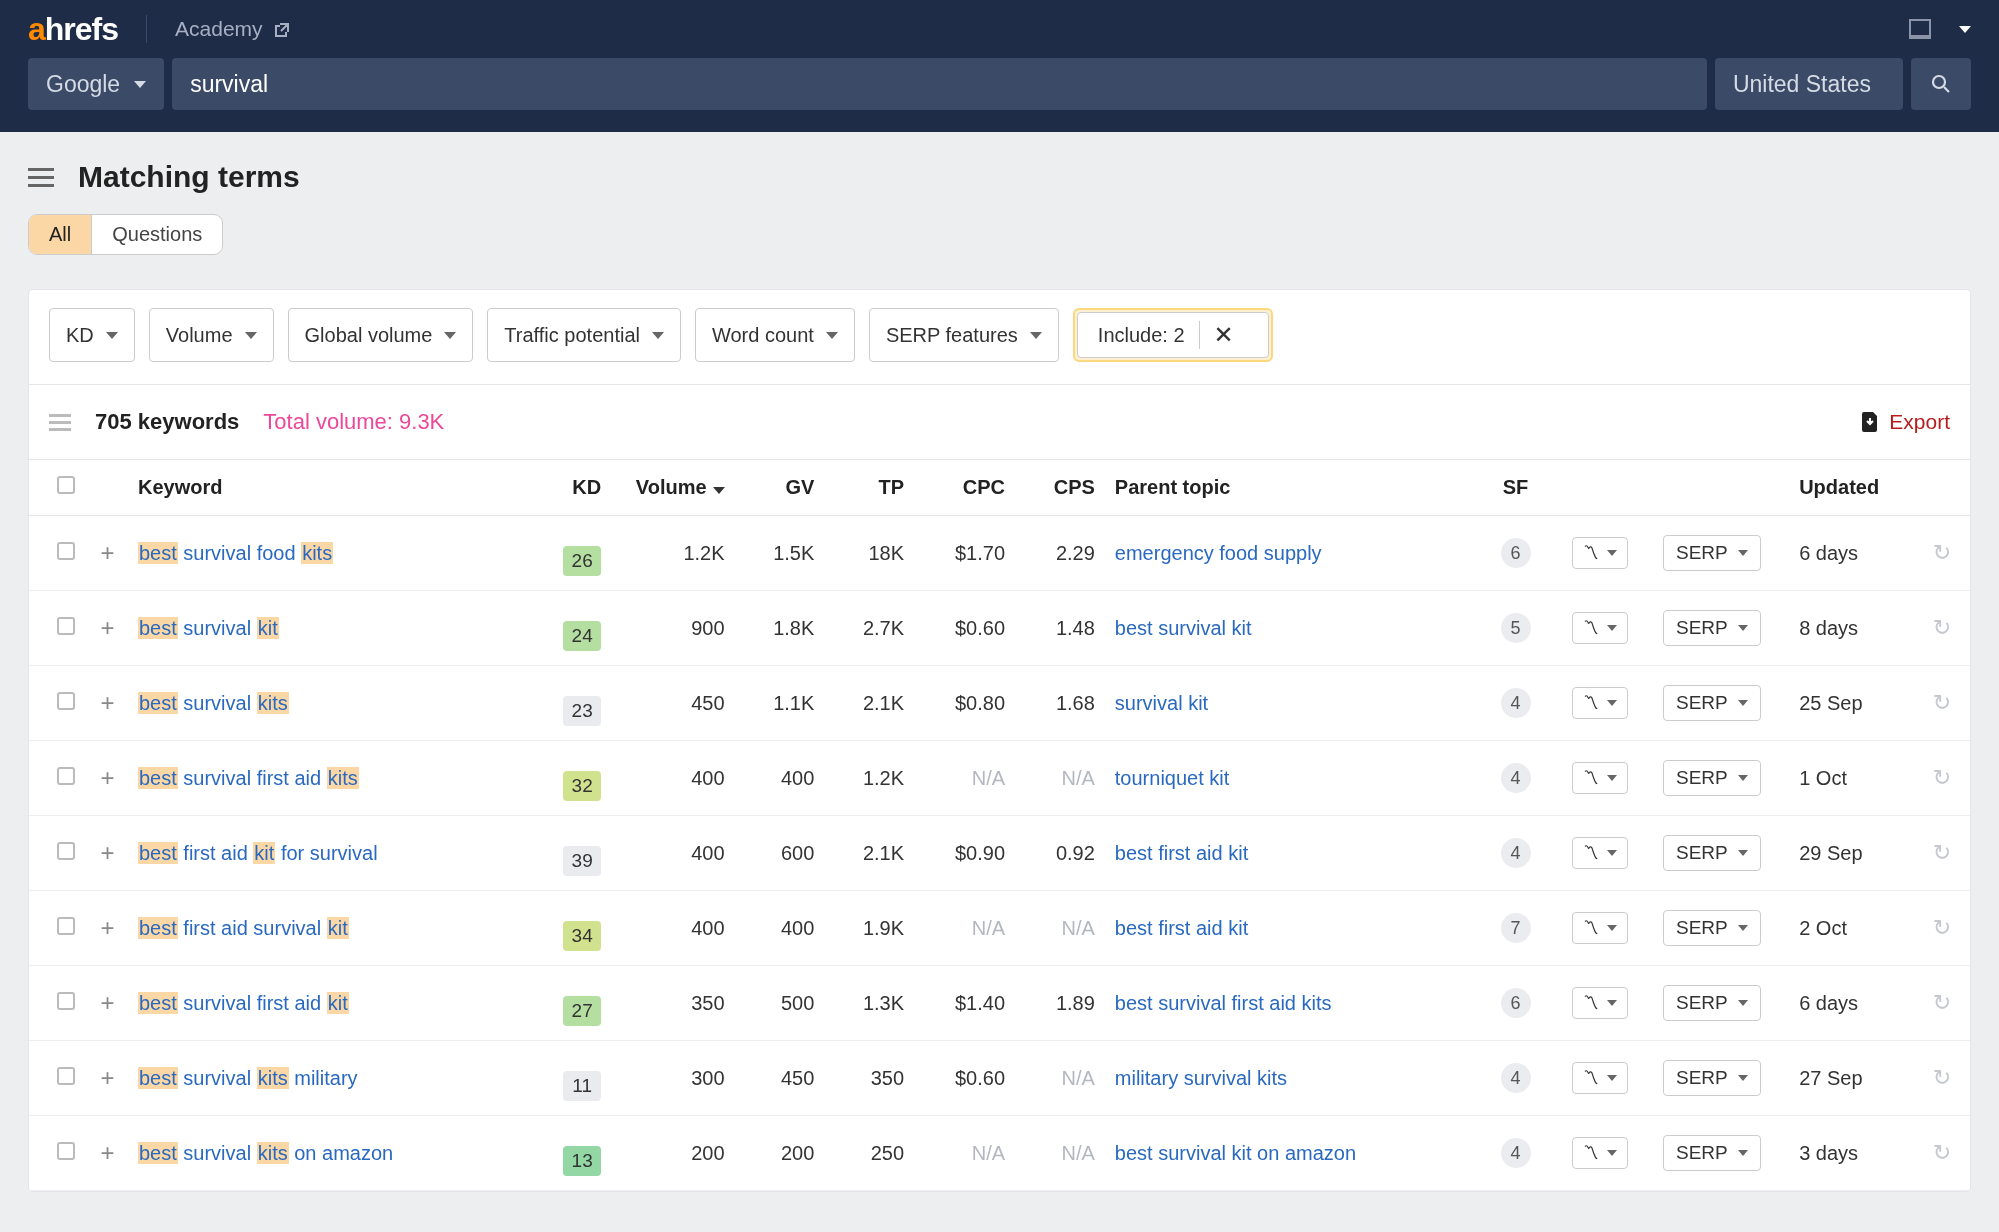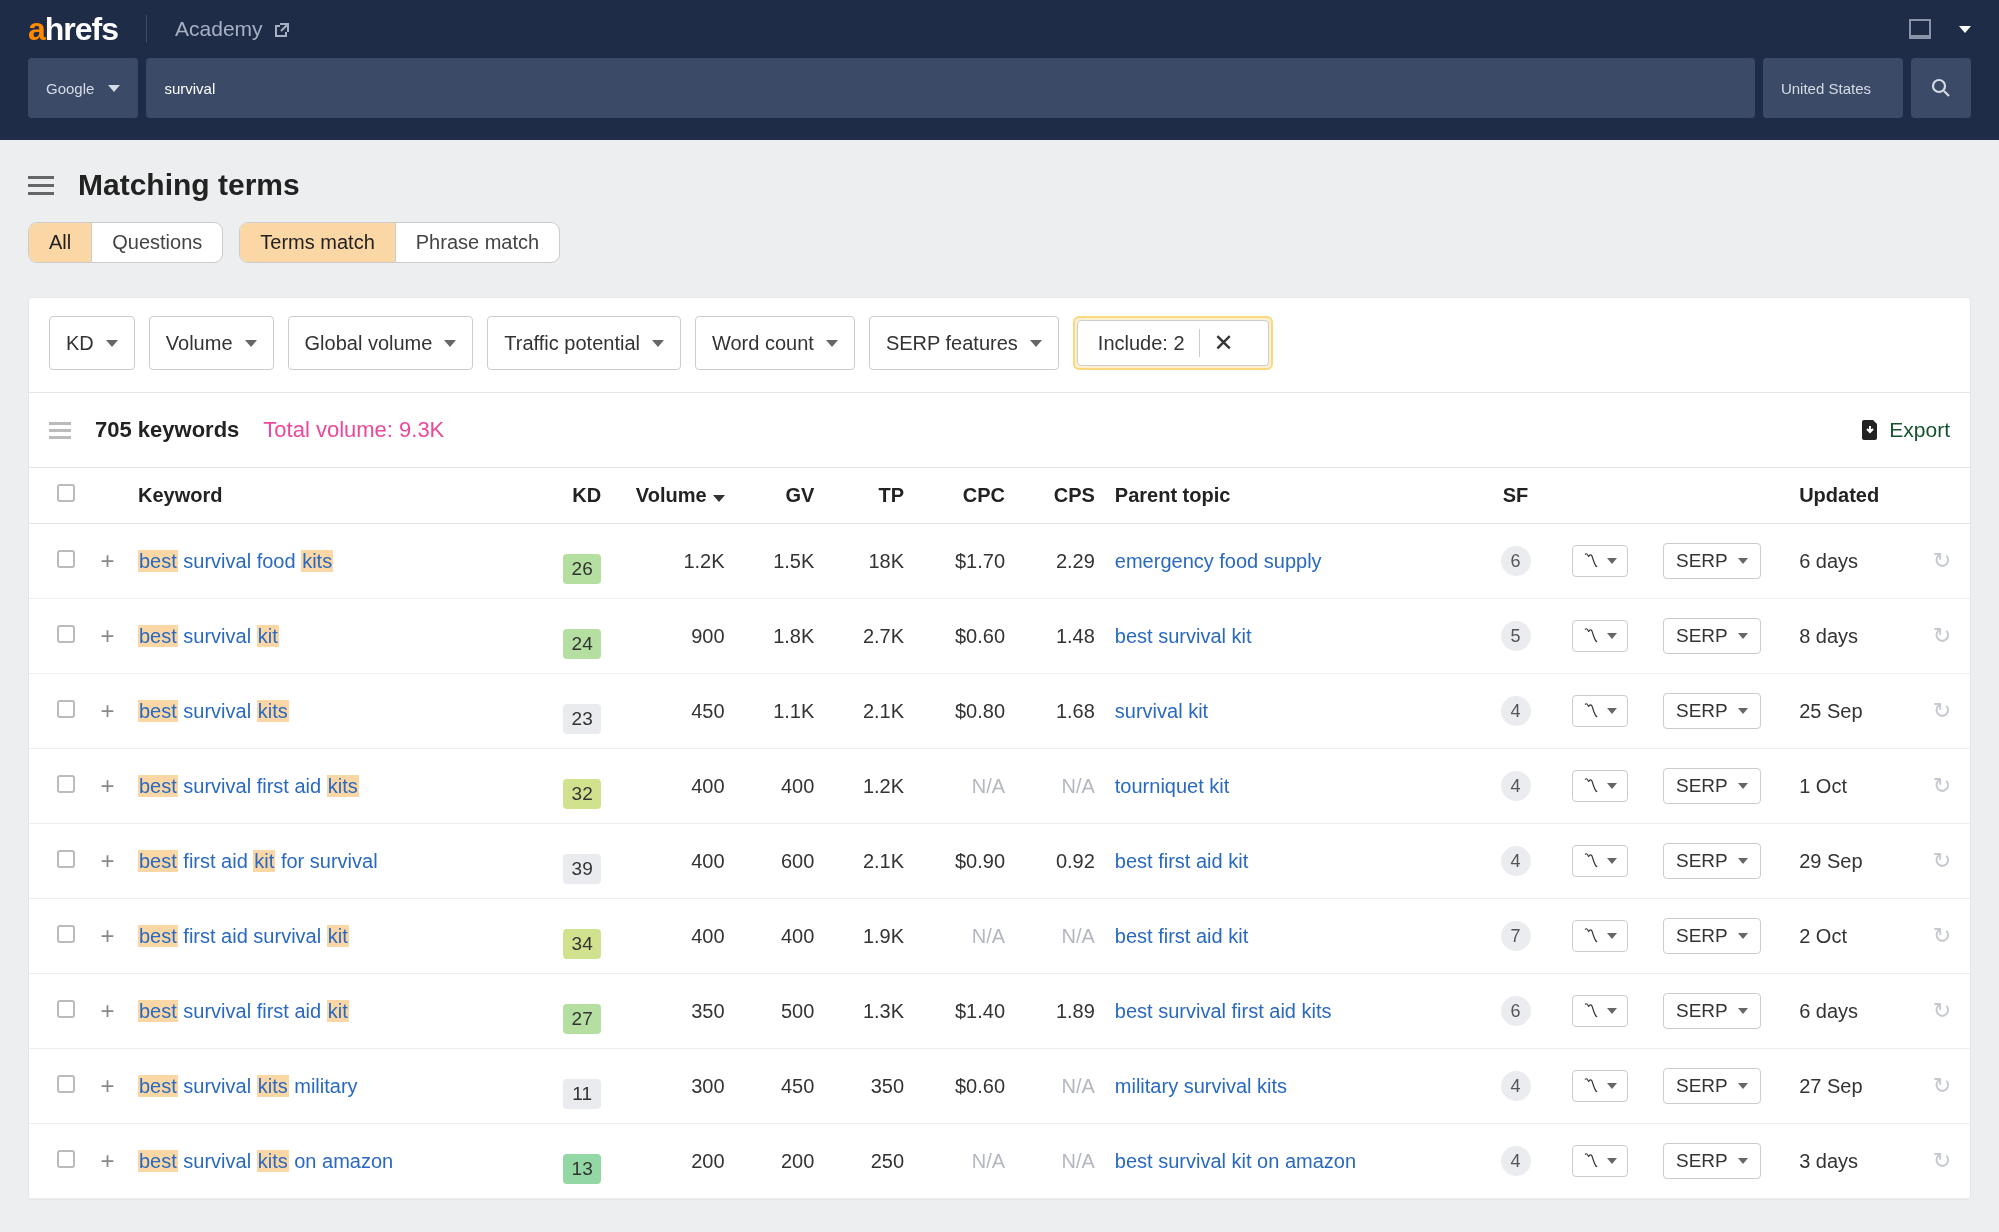--- a/index.html
+++ b/index.html
@@ -13,21 +13,21 @@
     .nav-item { color: #a7b0c2; cursor: pointer; font-size: 21px; }
     .nav-item.active { color: #fff; }
     .nav-sep { width: 1px; height: 28px; background: #3b4a66; margin: 0 2px; }
     .academy svg { vertical-align: middle; margin-left: 6px; }
     .topbar-right { margin-left: auto; display: flex; align-items: center; gap: 28px; }
     .notif { width: 22px; height: 20px; border: 2px solid #8a93a7; border-bottom: 4px solid #8a93a7; }
     .caret-only { width: 0; height: 0; border-left: 6px solid transparent; border-right: 6px solid transparent; border-top: 7px solid #fff; cursor: pointer; }
 
     
     .searchbar { background: #1f2c47; padding: 0 28px 22px; display: flex; gap: 8px; align-items: center; }
-    .sel, .inp, .country, .searchbtn { background: #3b4a66; color: #d5dbe6; height: 60px; display: flex; align-items: center; border-radius: 4px; font-size: 15px; }
+    .sel, .inp, .country, .searchbtn { background: #3b4a66; color: #d5dbe6; height: 52px; display: flex; align-items: center; border-radius: 4px; font-size: 23px; }
     .sel { padding: 0 18px; cursor: pointer; gap: 14px; }
     .sel .caret { width: 0; height: 0; border-left: 6px solid transparent; border-right: 6px solid transparent; border-top: 7px solid #d5dbe6; }
     .inp { flex: 1; padding: 0 18px; color: #fff; }
     .country { padding: 0 18px; cursor: pointer; gap: 14px; }
     .searchbtn { padding: 0 20px; cursor: pointer; }
 
     
     .pagehead { display: flex; align-items: center; gap: 24px; padding: 28px 28px 20px; }
     .burger { display: flex; flex-direction: column; gap: 5px; }
     .burger span { width: 26px; height: 3px; background: #666; }
@@ -50,21 +50,21 @@
     .include-pill { border: 2px solid #f9d87f; background: #fdf0d0; border-radius: 6px; padding: 2px; display: flex; align-items: center; }
     .include-inner { padding: 8px 20px; font-size: 20px; color: #333; display: flex; align-items: center; border: 1px solid #ccc; border-radius: 4px; background: #fff; }
     .include-close { padding: 0 14px; font-size: 24px; cursor: pointer; color: #333; border-left: 1px solid #ccc; margin-left: 14px; }
 
     
     .summary { display: flex; align-items: center; padding: 24px 20px; gap: 24px; }
     .summary .menu3 { display: flex; flex-direction: column; gap: 4px; cursor: pointer; }
     .summary .menu3 span { width: 22px; height: 3px; background: #bbb; }
     .kwcount { font-weight: 700; color: #222; font-size: 22px; }
     .totalvol { color: #ec4899; font-size: 22px; }
-    .export { margin-left: auto; font-size: 21px; color: #14532d; cursor: pointer; display: flex; align-items: center; gap: 10px; }
+    .export { margin-left: auto; font-size: 21px; color: #b91c1c; cursor: pointer; display: flex; align-items: center; gap: 10px; }
 
     
     table { width: 100%; border-collapse: collapse; }
     th, td { padding: 14px 0; text-align: right; font-size: 20px; }
     th { font-weight: 700; color: #222; border-bottom: 1px solid #e3e5e9; border-top: 1px solid #e3e5e9; padding-top: 16px; padding-bottom: 16px; }
     td { border-bottom: 1px solid #eceef0; }
     .col-check { width: 50px; text-align: center; padding-left: 18px; }
     .col-plus { width: 40px; text-align: center; }
     .col-kw { text-align: left; width: 360px; padding-left: 8px; }
     .col-kd { width: 60px; }
@@ -139,24 +139,20 @@
       <span></span>
       <span></span>
     </div>
   <div class="pagetitle">Matching terms</div>
 </div>
 
 <div class="pills">
   <div class="pillgroup" id="tabs1-group">
       <div class="pill active">All</div>
       <div class="pill">Questions</div>
-    </div>
-  <div class="pillgroup" id="tabs2-group">
-      <div class="pill active">Terms match</div>
-      <div class="pill">Phrase match</div>
     </div>
 </div>
 
 <div class="card">
   <div class="filterrow">
     <div id="filter-dropdowns" style="display:contents;"><div class="fbtn">
           <span>KD</span>
           <span class="caret"></span>
         </div><div class="fbtn">
           <span>Volume</span>

